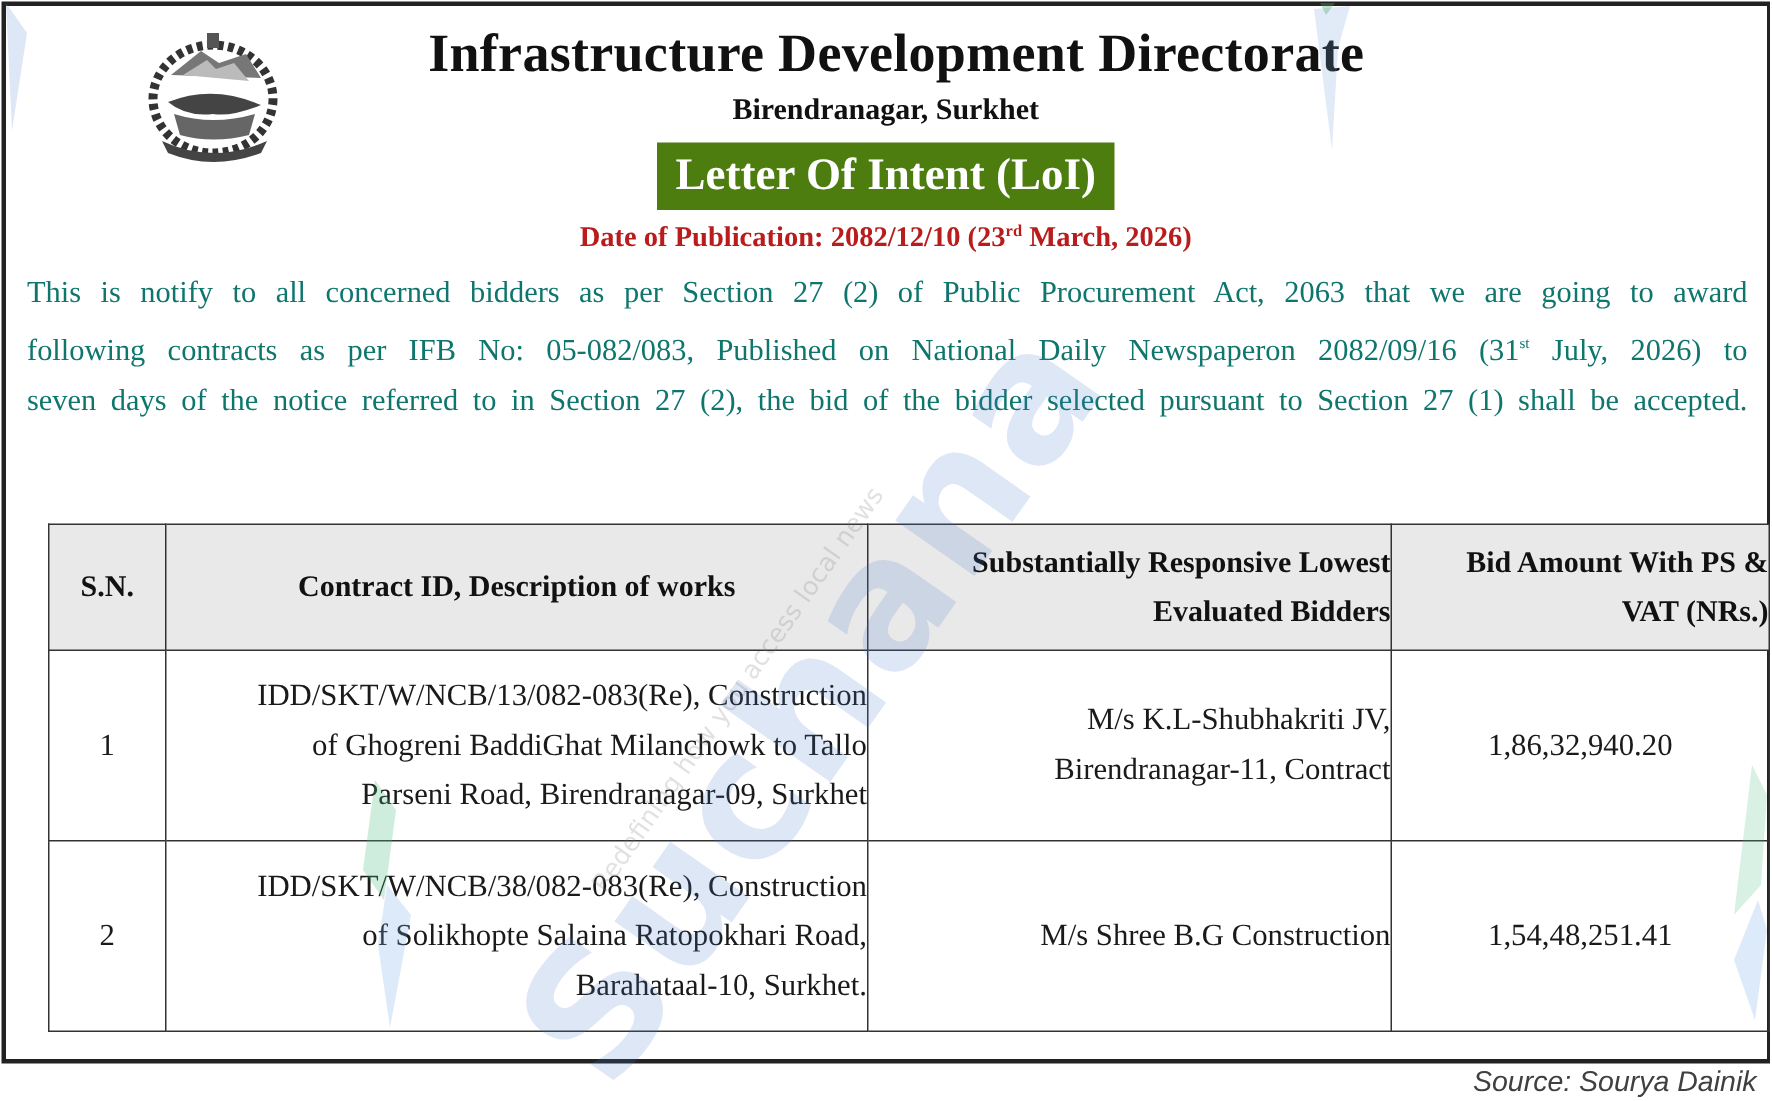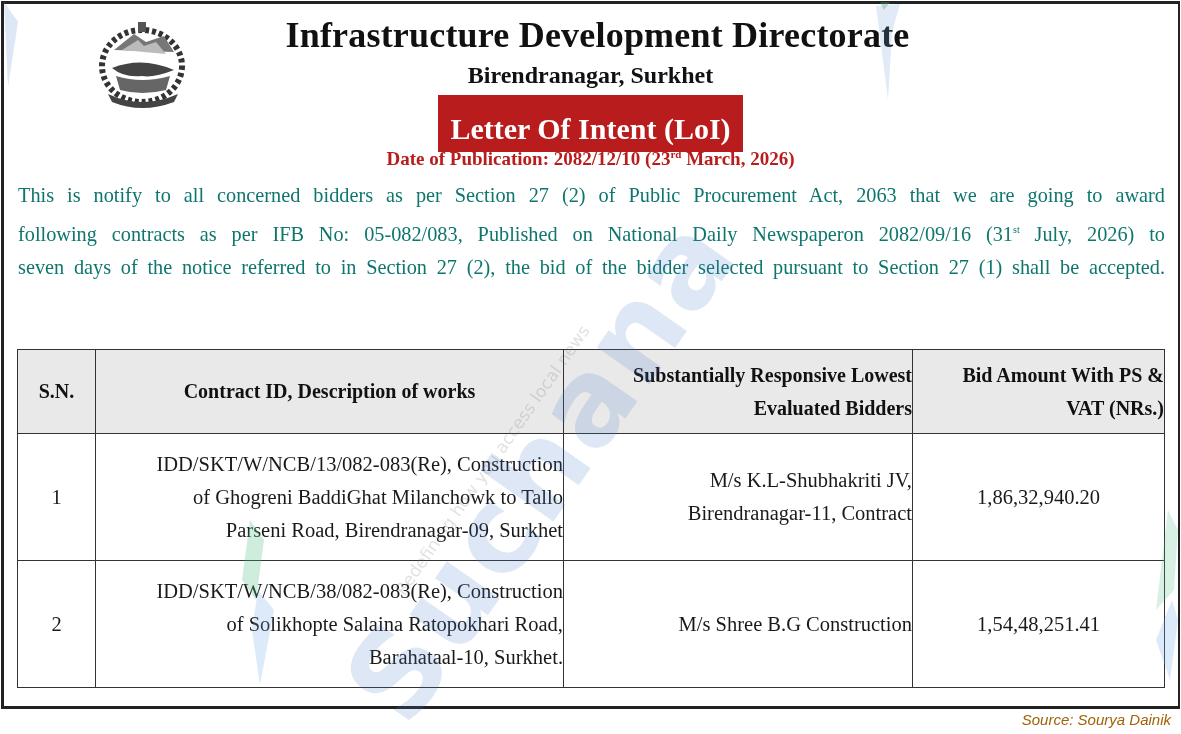--- a/index.html
+++ b/index.html
@@ -67,36 +67,36 @@
       font-weight: bold;
       letter-spacing: 0.2px;
       color: #111;
       padding-left: 12px;
     }
     .title span { display: inline-block; margin-left: 2px; }
     .subtitle {
       position: absolute;
       left: 0; right: 0; top: 62px;
       text-align: center;
-      font-size: 24px;
+      font-size: 20px;
       font-weight: bold;
       color: #111;
     }
     .loi-badge-wrap {
       position: absolute;
       left: 0; right: 0; top: 95px;
       text-align: center;
     }
     .loi-badge {
       display: inline-block;
-      background: #b91c1c;
+      background: #4d7c0f;
       color: #fff;
       font-size: 30px;
       font-weight: bold;
-      padding: 14px 12px 3px 12px;
+      padding: 2px 12px 3px 12px;
       line-height: 40px;
     }
     .pubdate {
       position: absolute;
       left: 0; right: 0; top: 148px;
       text-align: center;
       font-size: 19px;
       font-weight: bold;
       color: #b91c1c;
     }
@@ -113,21 +113,21 @@
     .body-text .line {
       display: block;
       text-align: justify;
       text-align-last: justify;
       white-space: nowrap;
     }
     .body-text .line.last { text-align-last: justify; }
     .body-text sup { font-size: 10px; vertical-align: 8px; font-family: Liberation Serif, serif; }
     table.award-table {
       position: absolute;
-      left: 17px; top: 349px;
+      left: 32px; top: 349px;
       width: 1147px;
       border-collapse: collapse;
       table-layout: fixed;
       font-size: 20.5px;
       color: #1a1a1a;
       padding-left: 43px;
     }
     .award-table th, .award-table td {
       border: 1.5px solid #333;
       text-align: center;
@@ -145,22 +145,22 @@
     .award-table col.c1 { width: 78px; }
     .award-table col.c2 { width: 468px; }
     .award-table col.c3 { width: 349px; }
     .award-table col.c4 { width: 252px; }
     .desc-line { display: block; text-align: right; }
     .source {
       position: absolute;
       right: 10px; top: 711px;
       font-family: "Liberation Sans", "DejaVu Sans", sans-serif;
       font-style: italic;
-      font-size: 15px;
-      color: #a16207;
+      font-size: 19px;
+      color: #404040;
     }
   </style>
 </head>
 <body>
 
 <div class="page">
   <div class="notice-frame"></div>
 
   <svg class="wm-shard" style="left:2px;top:2px" width="20" height="90" viewBox="0 0 20 90">
     <polygon points="2,0 16,20 6,85" fill="rgba(120,160,220,0.25)"></polygon>

